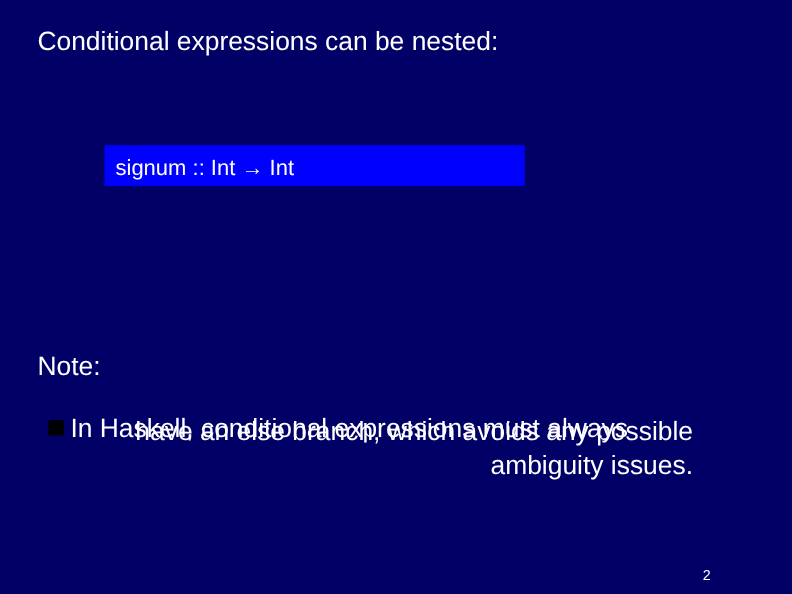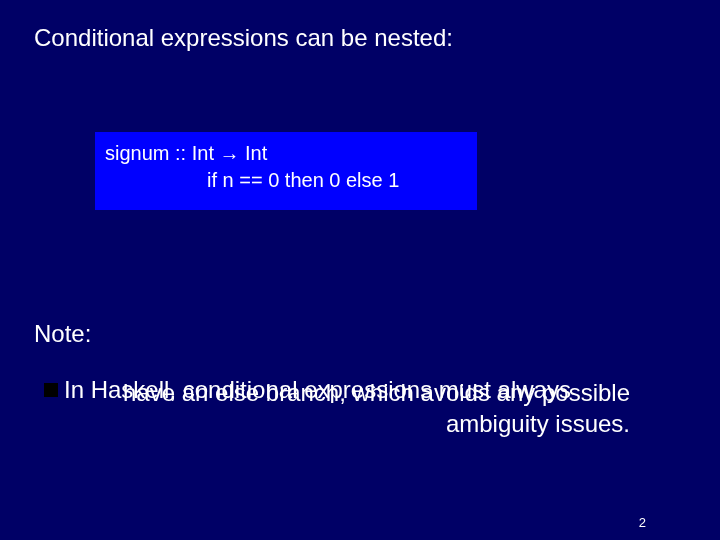--- a/index.html
+++ b/index.html
@@ -24,21 +24,21 @@
     top: 24px;
     font-size: 24px;
     font-weight: normal;
   }
   .code-box {
     position: absolute;
     left: 95px;
     top: 132px;
     width: 362px;
     background: #0000ff;
-    padding: 8px 10px 16px 10px;
+    padding: 8px 10px 2px 10px;
     font-size: 20px;
     line-height: 1.35;
     color: #ffffff;
   }
   .code-box .indent {
     padding-left: 102px;
     display: inline-block;
   }
   .arrow {
     font-family: Arial, sans-serif;
@@ -87,21 +87,20 @@
 <body>
 
 <div class="slide">
 
   <div class="heading">Conditional expressions can be nested:</div>
 
   <div class="code-box">
     <div>
       <span>signum  :: Int </span><span class="arrow">→</span><span> Int</span>
     </div>
-    <div><span class="indent">if n == 0 then 0 else 1</span></div>
   </div>
 
   <div class="note-label">Note:</div>
 
   <div class="bullet-block">
     <span class="square"></span><span>In Haskell, conditional expressions must </span><span class="underline">always</span>
     <span class="body"> have an else branch, which avoids any possible ambiguity issues.</span>
   </div>
 
   <div class="page-num">2</div>

